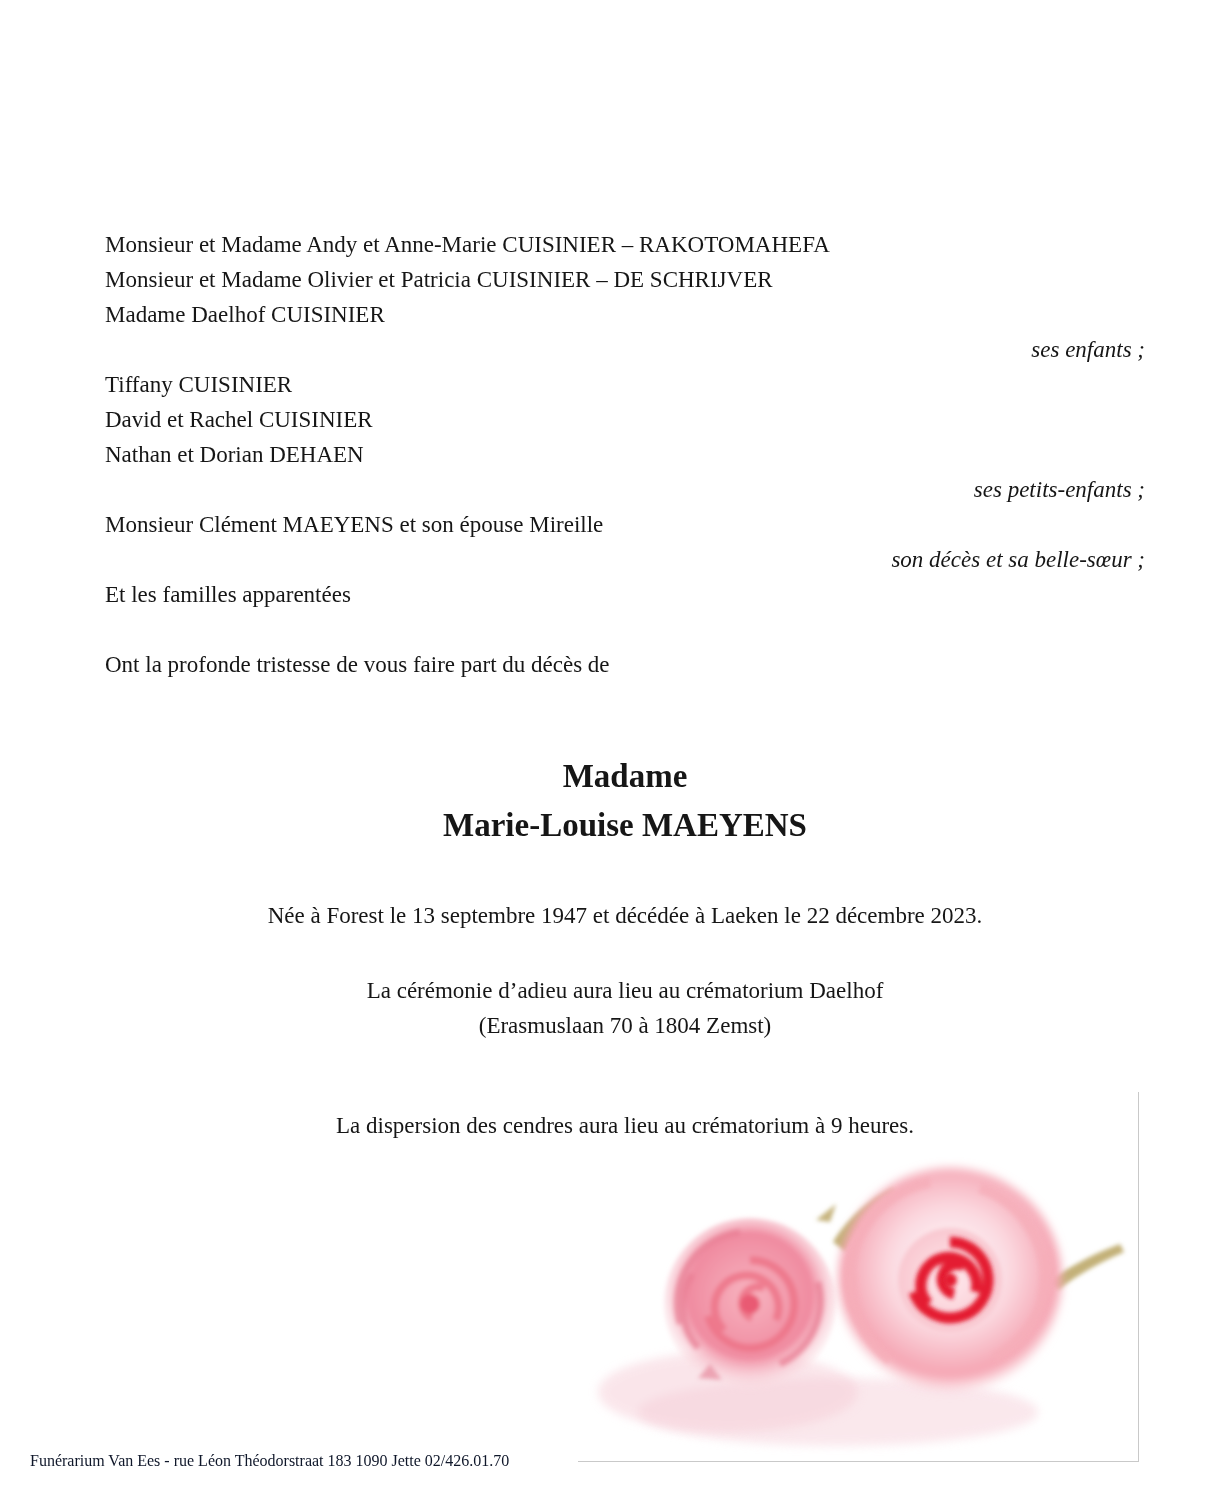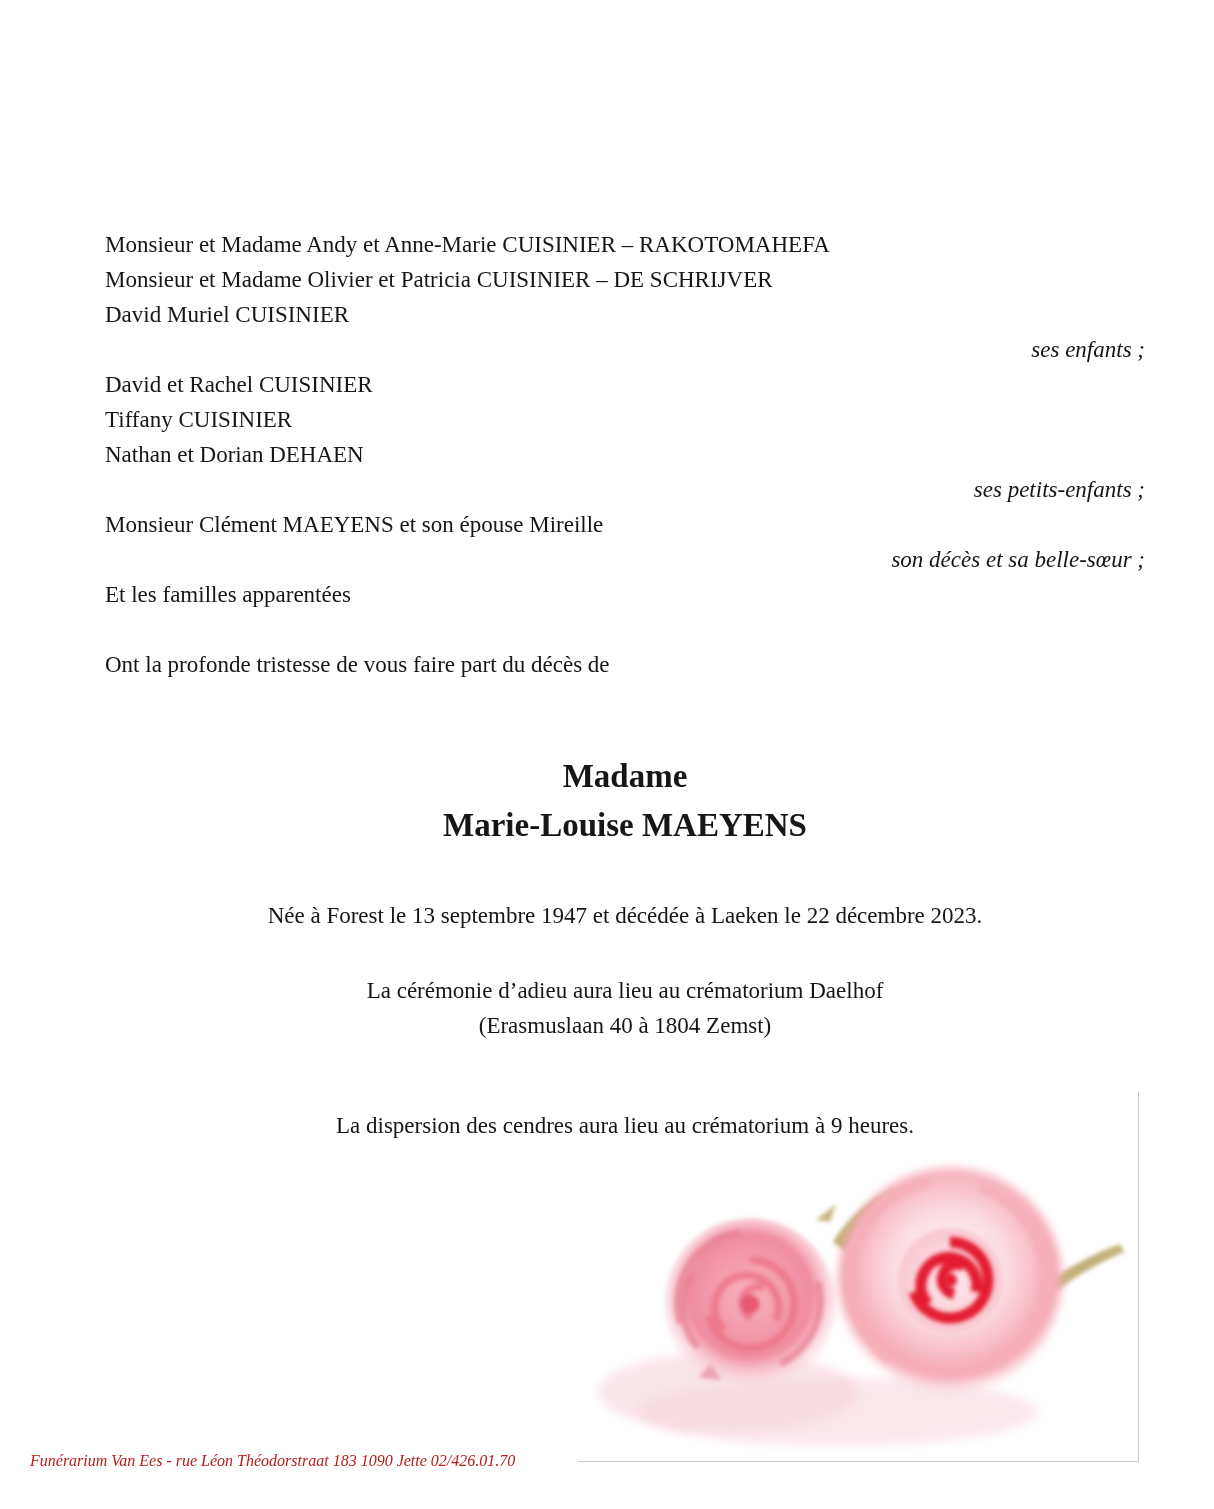--- a/index.html
+++ b/index.html
@@ -37,54 +37,54 @@
   }
   .photo-box {
     position:absolute; left:578px; top:1092px; width:560px; height:369px;
     border-right:1px solid #c9c9c9;
     border-bottom:1px solid #c9c9c9;
     z-index:1;
   }
   .photo-box svg { display:block; width:100%; height:100%; }
   .footer {
     position:absolute; left:30px; top:1452px;
-    font-style:italic; font-size:16px; color:#b91c1c; white-space:nowrap;
+    font-size:16px; color:#0f172a; white-space:nowrap;
   }
 </style>
 </head>
 <body>
 
 <div class="page">
 
   <div class="flow">
     <div class="line">Monsieur et Madame Andy et Anne-Marie CUISINIER – RAKOTOMAHEFA</div>
     <div class="line">Monsieur et Madame Olivier et Patricia CUISINIER – DE SCHRIJVER</div>
-    <div class="line">David Muriel CUISINIER</div>
+    <div class="line">Madame Daelhof CUISINIER</div>
     <div class="line right">ses enfants ;</div>
+    <div class="line">Tiffany CUISINIER</div>
     <div class="line">David et Rachel CUISINIER</div>
-    <div class="line">Tiffany CUISINIER</div>
     <div class="line">Nathan et Dorian DEHAEN</div>
     <div class="line right">ses petits-enfants ;</div>
     <div class="line">Monsieur Clément MAEYENS et son épouse Mireille</div>
     <div class="line right">son décès et sa belle-sœur ;</div>
     <div class="line">Et les familles apparentées</div>
     <div class="blank"></div>
     <div class="line">Ont la profonde tristesse de vous faire part du décès de</div>
   </div>
 
   <div class="heading">
     <div>Madame</div>
     <div>Marie-Louise MAEYENS</div>
   </div>
 
   <div class="dates">Née à Forest le 13 septembre 1947 et décédée à Laeken le 22 décembre 2023.</div>
 
   <div class="ceremony">
     <div>La cérémonie d’adieu aura lieu au crématorium Daelhof</div>
-    <div>(Erasmuslaan 40 à 1804 Zemst)</div>
+    <div>(Erasmuslaan 70 à 1804 Zemst)</div>
   </div>
 
   <div class="dispersion">La dispersion des cendres aura lieu au crématorium à 9 heures.</div>
 
   <div class="photo-box">
     <svg viewBox="0 0 560 369" xmlns="http://www.w3.org/2000/svg">
       <defs>
         <radialGradient id="gOuter" cx="50%" cy="45%" r="60%">
           <stop offset="0%" stop-color="#ffffff"></stop>
           <stop offset="45%" stop-color="#fbd9e0"></stop>

